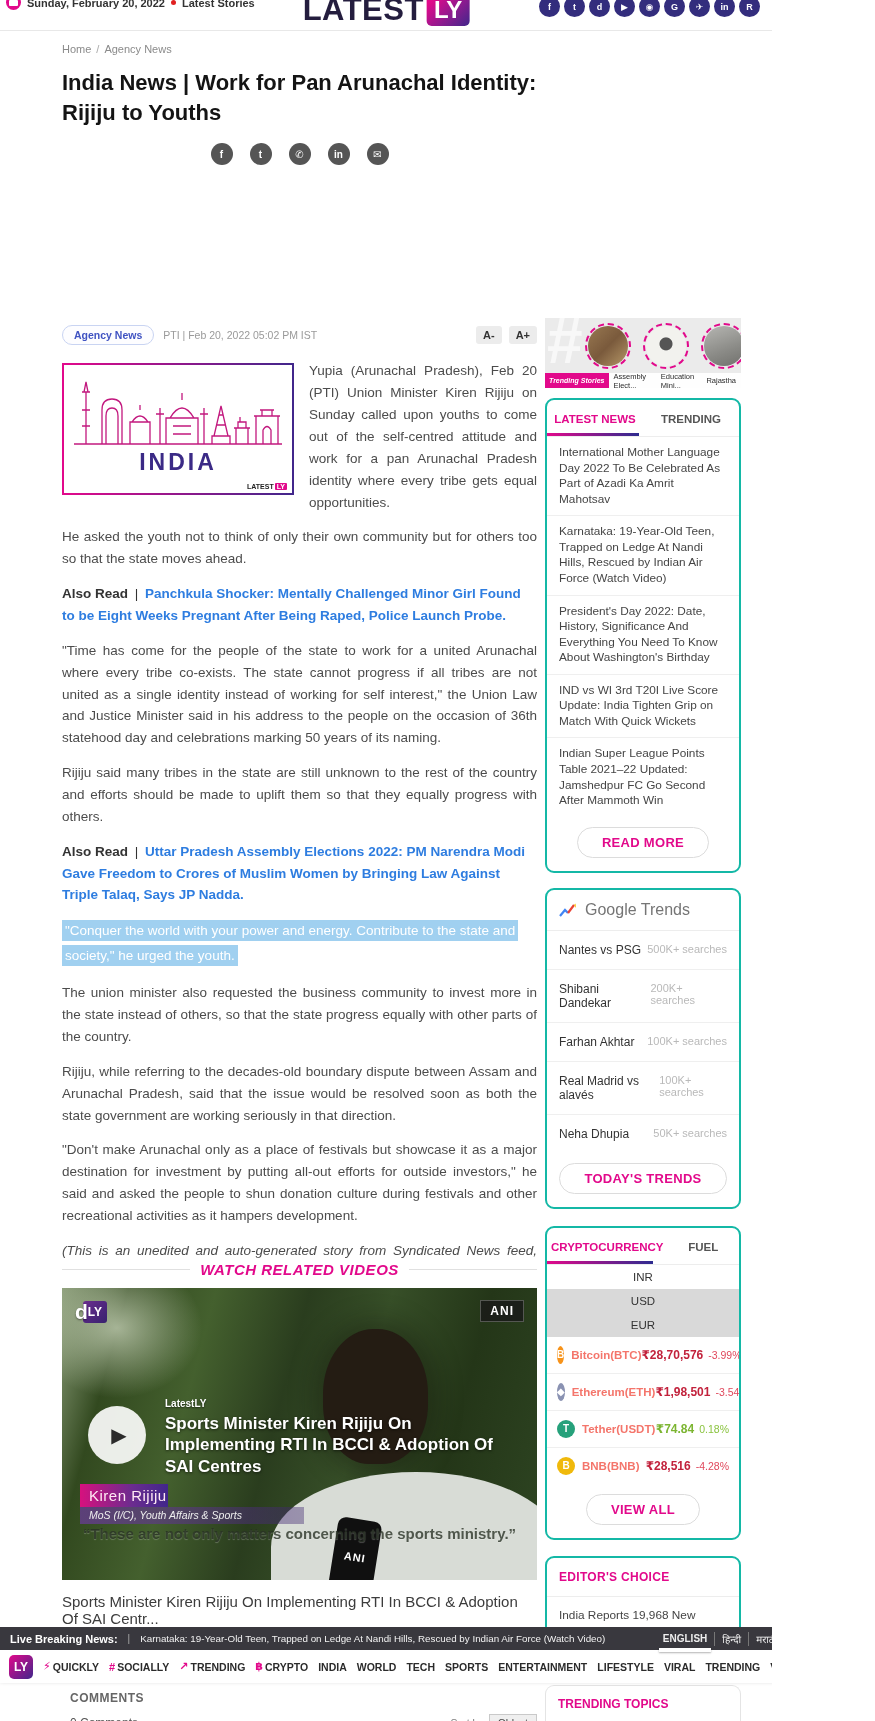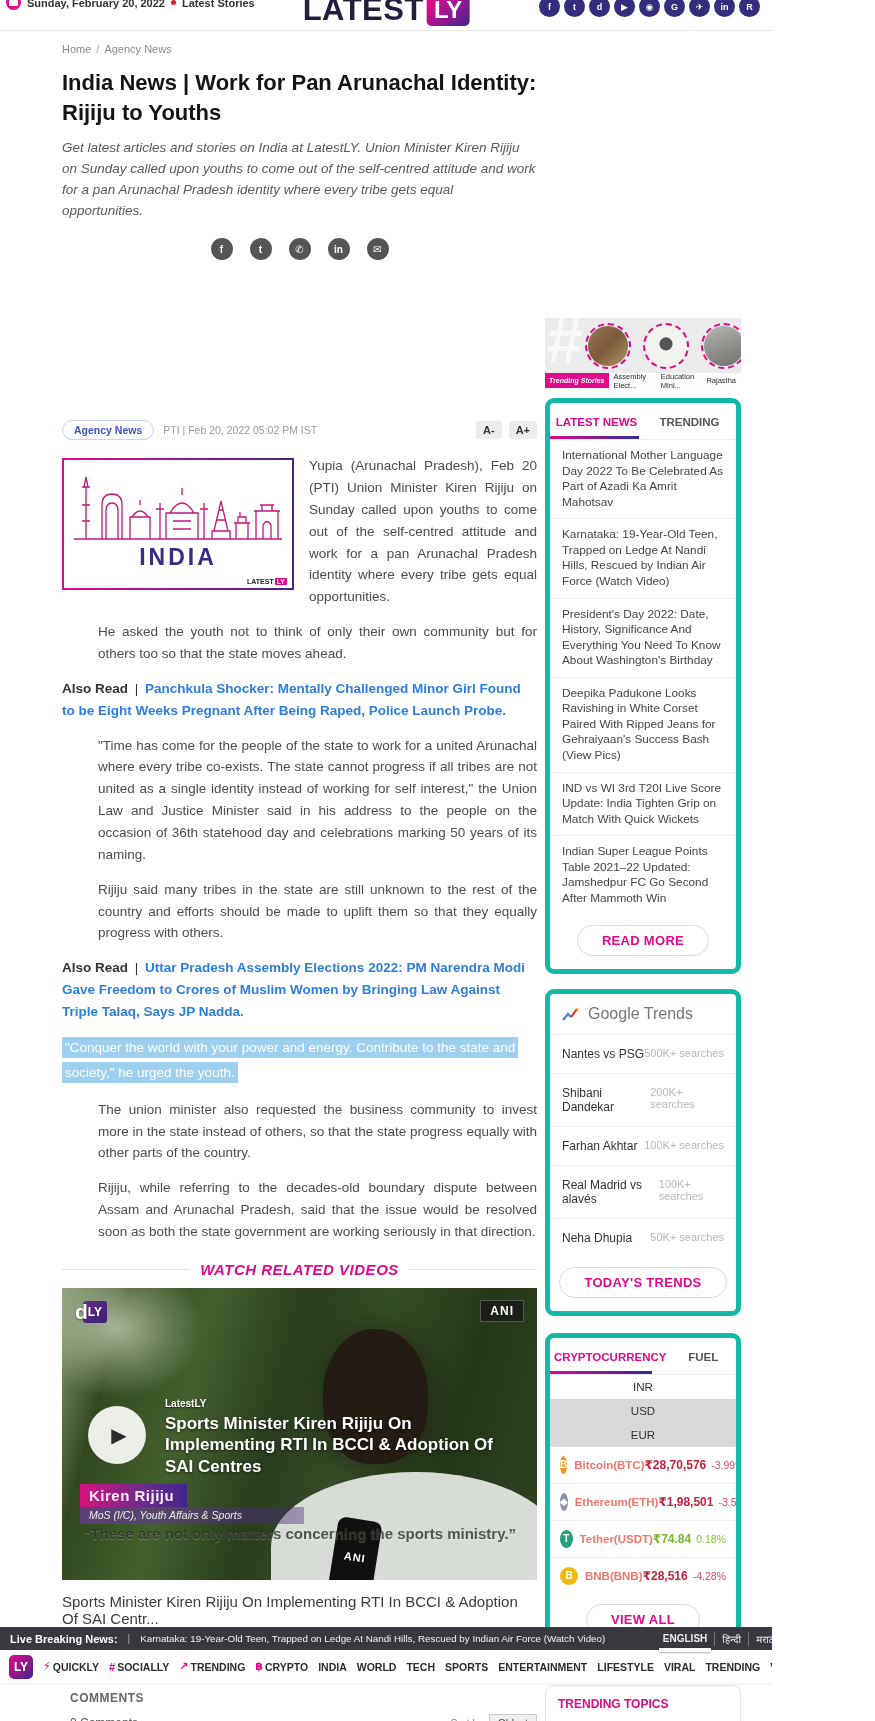--- a/index.html
+++ b/index.html
@@ -36,21 +36,21 @@
   .byline{margin-left:9px;font-size:10.5px;color:#9a9a9a;}
   .font-btns{margin-left:auto;display:flex;gap:7px;}
   .fbtn{background:#ececec;border-radius:3px;font-size:11px;font-weight:bold;color:#333;padding:3px 7px;cursor:pointer;}
 
   
   .article-body{margin-top:15px;}
   .art-img{float:left;width:232px;height:132px;margin:3px 15px 10px 0;border:2px solid;border-image:linear-gradient(90deg,#e2098b,#41268b) 1;position:relative;background:#fff;box-sizing:border-box;}
   .img-caption{position:absolute;left:0;right:0;top:84px;text-align:center;font-size:23px;font-weight:800;color:#3b2a86;letter-spacing:3px;}
   .img-brand{position:absolute;right:5px;bottom:3px;font-size:7px;font-weight:800;color:#222;display:flex;align-items:center;}
   .img-brand .bx{background:#e2098b;color:#fff;padding:0 2px;margin-left:1px;border-radius:1px;}
-  p.para{font-size:13.5px;line-height:1.62;color:#4c4c4c;text-align:justify;margin:0 0 13px;padding-left:36px;}
+  p.para{font-size:13.5px;line-height:1.62;color:#4c4c4c;text-align:justify;margin:0 0 13px;}
   .also-read{font-size:13.5px;line-height:1.62;margin:0 0 13px;font-weight:bold;}
   .ar-label{color:#333;}
   .ar-sep{color:#333;font-weight:normal;margin:0 3px;}
   .ar-link{color:#2e7de0;cursor:pointer;}
   .hl-para{margin:0 0 13px;line-height:1.85;font-size:13.5px;}
   .hl{background:#a0d0f0;color:#fff;padding:3px 3px;box-decoration-break:clone;-webkit-box-decoration-break:clone;}
   .disclaimer{font-style:italic;}
 
   
   .video-wrap{position:absolute;top:1230px;left:0;width:475px;background:#fff;z-index:3;padding-bottom:6px;}
@@ -65,21 +65,21 @@
   .dly{position:absolute;top:12px;left:13px;display:flex;align-items:center;}
   .dly-d{color:#fff;font-weight:800;font-size:21px;margin-right:-5px;z-index:2;text-shadow:0 1px 2px rgba(0,0,0,.5);}
   .dly-ly{background:linear-gradient(135deg,#6a2c8f,#38226e);color:#fff;font-size:12px;font-weight:800;padding:4px 5px;border-radius:3px;}
   .ani{position:absolute;top:12px;right:13px;background:rgba(25,25,25,.8);color:#fff;font-weight:bold;font-size:12px;padding:3px 9px;letter-spacing:1px;border:1px solid rgba(255,255,255,.25);}
   .play{position:absolute;left:26px;top:118px;width:58px;height:58px;border-radius:50%;background:rgba(255,255,255,.9);display:flex;align-items:center;justify-content:center;cursor:pointer;}
   .play-tri{color:#2b2b2b;font-size:20px;margin-left:4px;}
   .v-meta{position:absolute;left:103px;top:110px;right:16px;}
   .v-brand{color:#fff;font-size:10px;font-weight:bold;margin-bottom:4px;text-shadow:0 1px 2px rgba(0,0,0,.6);}
   .v-title{color:#fff;font-size:17px;font-weight:800;line-height:1.25;text-shadow:0 1px 3px rgba(0,0,0,.6);}
   .lower3{position:absolute;left:18px;top:196px;}
-  .l3-name{display:inline-block;background:linear-gradient(90deg,#d6117e,#6a2c8f 60%,#41268b);color:#ffe9f4;font-size:15px;font-weight:700;padding:3px 13px 3px 9px;letter-spacing:.5px;}
+  .l3-name{display:inline-block;background:linear-gradient(90deg,#d6117e,#6a2c8f 60%,#41268b);color:#ffe9f4;font-size:15px;font-weight:400;padding:3px 1px 3px 9px;letter-spacing:.5px;}
   .l3-role{background:linear-gradient(90deg,rgba(105,60,150,.75),rgba(60,35,110,.40));color:#eee;font-size:10.5px;font-style:italic;padding:2px 10px 3px 9px;width:205px;}
   .v-quote{position:absolute;left:0;right:0;top:236px;text-align:center;font-size:15px;font-weight:800;color:rgba(38,48,34,.78);text-shadow:0 1px 1px rgba(255,255,255,.25);line-height:1.35;}
   .video-caption{font-size:15px;color:#3c3c3c;margin:13px 0 0;}
   .comments-row{display:flex;align-items:center;margin-top:24px;}
   .c-label{font-size:11px;font-weight:bold;color:#4a4a4a;letter-spacing:.5px;}
   .c-icon{width:17px;height:16px;background:#3f3f3f;border-radius:4px;margin-left:8px;position:relative;}
   .c-icon::after{content:"";position:absolute;left:5px;top:5px;width:7px;height:4px;background:#fff;border-radius:1px;}
   .c-share{margin-left:auto;display:flex;gap:8px;}
   .soc2{width:26px;height:26px;border-radius:50%;background:#3b3b3b;color:#fff;font-size:11px;font-weight:bold;display:flex;align-items:center;justify-content:center;}
   .divider{height:1px;background:#e2e2e2;margin-top:14px;}
@@ -88,21 +88,21 @@
   .strip{height:70px;background:#ebebeb;position:relative;margin-top:287px;overflow:hidden;}
   .strip .hash{position:absolute;left:2px;top:-14px;font-size:64px;font-weight:800;color:#f8f8f8;}
   .av{position:absolute;top:5px;width:40px;height:40px;border-radius:50%;border:2px dashed #e2098b;background-clip:content-box;padding:1px;cursor:pointer;}
   .av1{left:40px;background-image:linear-gradient(135deg,#9a7a52,#7a5a3c 50%,#b89a6a);}
   .av2{left:98px;background-image:radial-gradient(circle at 50% 45%,#555 0 6px,#f2f2ee 7px);}
   .av3{left:156px;background-image:linear-gradient(160deg,#b8b8b4,#8a8a86 60%,#6f6f6b);}
   .strip-band{position:absolute;left:0;right:0;bottom:0;height:15px;background:rgba(255,255,255,.93);display:flex;align-items:stretch;}
   .badge{background:#e2098b;color:#fff;font-size:7px;font-style:italic;font-weight:bold;padding:0 4px;display:flex;align-items:center;}
   .strip-labels{flex:1;display:flex;justify-content:space-between;align-items:center;padding:0 5px;font-size:7.5px;color:#2b2b2b;}
 
-  .card{border:5px solid #14b8a6;border-radius:9px;background:#fff;overflow:hidden;}
+  .card{border:2px solid #14b8a6;border-radius:9px;background:#fff;overflow:hidden;}
   .ln-card{margin-top:10px;}
   .tabs{display:flex;border-bottom:1px solid #ededed;position:relative;}
   .tab{flex:1;text-align:center;font-size:11.5px;font-weight:bold;padding:13px 4px 11px;color:#555;cursor:pointer;}
   .tab.active{color:#e2098b;}
   .tab-underline{position:absolute;left:0;bottom:0;height:3px;width:48%;background:linear-gradient(90deg,#e2098b,#2d2b8f);}
   .ln-item{padding:8px 12px;font-size:11.8px;line-height:1.32;color:#454545;border-top:1px solid #efefef;cursor:pointer;}
   .ln-items > .ln-item:first-child{border-top:none;}
   .btn-row{padding:10px 0 13px;text-align:center;}
   .pill-btn{display:inline-block;border:1px solid #dcdcdc;border-radius:17px;padding:7px 24px;color:#e2098b;font-size:13px;font-weight:bold;letter-spacing:.3px;cursor:pointer;background:#fff;}
 
@@ -187,21 +187,20 @@
       </div>
   </header>
 
   <div class="wrap">
 
     <div class="main-col">
       <div class="breadcrumb">
         <span>Home</span><span class="sep">/</span><span>Agency News</span>
       </div>
       <h1 class="title">India News | Work for Pan Arunachal Identity: Rijiju to Youths</h1>
-      <p class="summary">Get latest articles and stories on India at LatestLY. Union Minister Kiren Rijiju on Sunday called upon youths to come out of the self-centred attitude and work for a pan Arunachal Pradesh identity where every tribe gets equal opportunities.</p>
       <div class="share-row" id="share-row">
           <span class="share">f</span>
           <span class="share">t</span>
           <span class="share">✆</span>
           <span class="share">in</span>
           <span class="share">✉</span>
         </div>
       <div class="ad-gap"></div>
 
       <div class="meta-row">
@@ -308,21 +307,20 @@
       <div class="card ln-card">
         <div class="tabs">
           <span class="tab active">LATEST NEWS</span>
           <span class="tab">TRENDING</span>
           <span class="tab-underline"></span>
         </div>
         <div class="ln-items" id="ln-items">
             <div class="ln-item">International Mother Language Day 2022 To Be Celebrated As Part of Azadi Ka Amrit Mahotsav</div>
             <div class="ln-item">Karnataka: 19-Year-Old Teen, Trapped on Ledge At Nandi Hills, Rescued by Indian Air Force (Watch Video)</div>
             <div class="ln-item">President's Day 2022: Date, History, Significance And Everything You Need To Know About Washington's Birthday</div>
-            <div class="ln-item">Deepika Padukone Looks Ravishing in White Corset Paired With Ripped Jeans for Gehraiyaan's Success Bash (View Pics)</div>
             <div class="ln-item">IND vs WI 3rd T20I Live Score Update: India Tighten Grip on Match With Quick Wickets</div>
             <div class="ln-item">Indian Super League Points Table 2021–22 Updated: Jamshedpur FC Go Second After Mammoth Win</div>
           </div>
         <div class="btn-row">
           <span class="pill-btn">READ MORE</span>
         </div>
       </div>
 
       <div class="card gt-card">
         <div class="gt-head">

